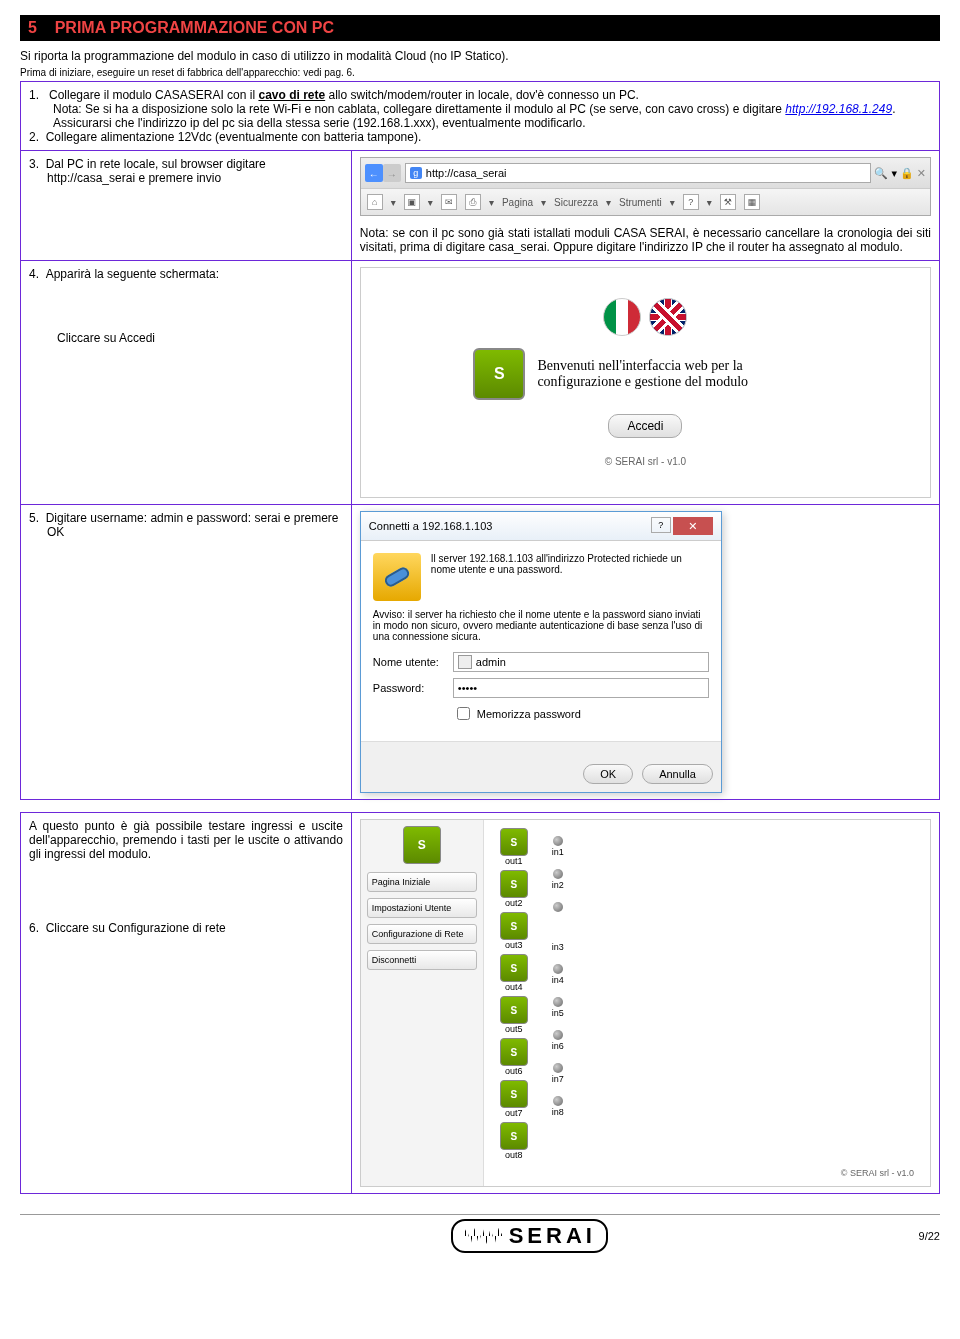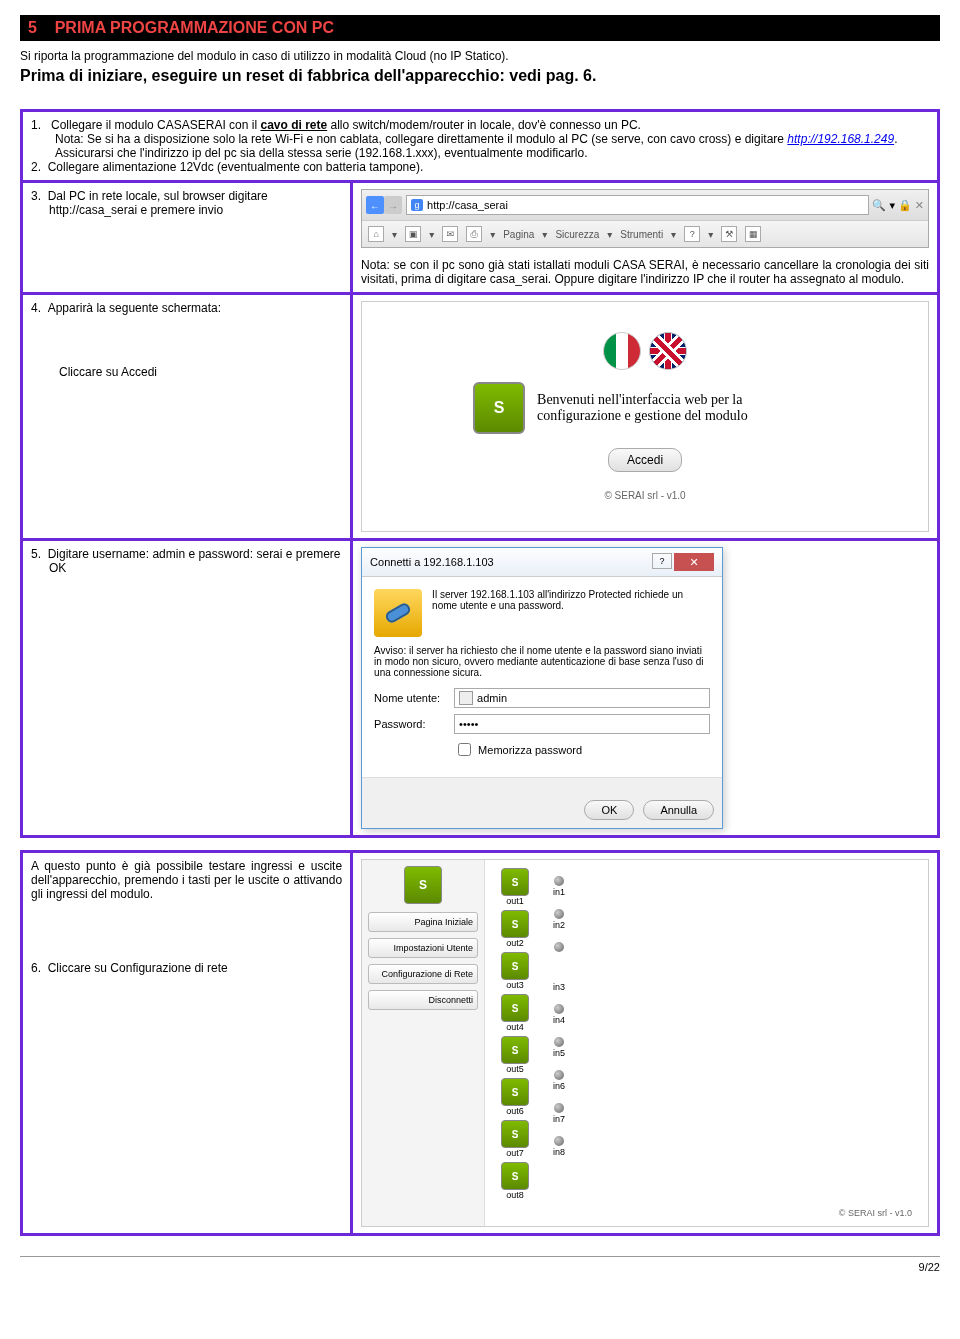--- a/index.html
+++ b/index.html
@@ -1,20 +1,20 @@
 <!DOCTYPE html>
 <html><head>
 <meta charset="utf-8">
 <style>
 body { font-family: Arial, sans-serif; font-size: 12px; margin: 0; padding: 15px 20px; background: #fff; color: #000; width: 920px; }
 .section-header { background: #000; color: #ef4444; font-weight: bold; font-size: 16px; padding: 4px 8px; margin-bottom: 8px; font-family: Arial, sans-serif; }
 .intro-text { font-size: 12px; margin-bottom: 4px; }
-.bold-text { font-weight: bold; font-size: 16px; margin-bottom: 24px; }
+.bold-text { font-weight: normal; font-size: 10px; margin-bottom: 3px; }
 table.main-table { border-collapse: collapse; width: 100%; margin-bottom: 12px; }
-table.main-table td { border: 3px solid #6d28d9; padding: 6px 8px; vertical-align: top; font-size: 12px; }
+table.main-table td { border: 1px solid #6d28d9; padding: 6px 8px; vertical-align: top; font-size: 12px; }
 .full-row td { padding: 6px 8px; }
 .link { color: #0000EE; text-decoration: underline; font-style: italic; }
 .browser-bar { background: linear-gradient(#f0f0f0, #ddd); height: 26px; display: flex; align-items: center; padding: 2px 4px; font-size: 11px; }
 .nav-btn { width: 18px; height: 18px; background: #4d90fe; border-radius: 2px; display: inline-flex; align-items: center; justify-content: center; color: #fff; font-size: 10px; }
 .addr-bar { flex: 1; background: #fff; border: 1px solid #aaa; height: 18px; margin: 0 4px; display: flex; align-items: center; padding: 0 4px; font-size: 11px; }
 .toolbar { background: linear-gradient(#f5f5f5, #e5e5e5); height: 22px; display: flex; align-items: center; gap: 8px; padding: 2px 6px; font-size: 10px; color: #555; border-top: 1px solid #ccc; }
 .welcome-panel { background: #fff; padding: 30px 20px; text-align: center; border: 1px solid #ccc; }
 .flags { display: flex; justify-content: center; gap: 8px; margin-bottom: 12px; }
 .flag { width: 36px; height: 36px; border-radius: 50%; display: inline-block; }
 .flag-it { background: linear-gradient(90deg, #009246 33%, #fff 33%, #fff 66%, #ce2b37 66%); border: 1px solid #ccc; }
@@ -32,21 +32,21 @@
 .dialog-icon { width: 48px; height: 48px; background: linear-gradient(#ffd75e, #e6a800); display: inline-flex; align-items: center; justify-content: center; border-radius: 4px; float: left; margin-right: 10px; position: relative; }
 .key-icon::after { content:""; width:26px; height:12px; background:#4a90d9; border-radius:6px; position:absolute; transform: rotate(-30deg); box-shadow: 0 0 0 2px #2b5c8a inset; }
 .dialog-row { display: flex; align-items: center; margin: 6px 0; clear: both; }
 .dialog-label { width: 80px; }
 .dialog-input { flex: 1; border: 1px solid #aaa; height: 18px; padding: 0 4px; display: flex; align-items: center; }
 .dialog-buttons { text-align: right; background: #f0f0f0; padding: 8px; border-top: 1px solid #ddd; }
 .dialog-buttons .btn { padding: 3px 16px; margin-left: 6px; font-size: 11px; }
 .web-panel { display: flex; border: 1px solid #ccc; background: #fff; font-size: 10px; }
 .web-sidebar { width: 110px; background: #f4f4f4; padding: 6px; border-right: 1px solid #ddd; }
 .sidebar-logo { text-align: center; margin-bottom: 8px; }
-.side-btn { background: linear-gradient(#fff, #e8e8e8); border: 1px solid #bbb; border-radius: 3px; padding: 4px; margin-bottom: 6px; font-size: 9px; text-align: right; }
+.side-btn { background: linear-gradient(#fff, #e8e8e8); border: 1px solid #bbb; border-radius: 3px; padding: 4px; margin-bottom: 6px; font-size: 9px; text-align: left; }
 .io-area { flex: 1; padding: 8px 16px; }
 .io-cols { display: flex; gap: 24px; }
 .io-col { display: flex; flex-direction: column; gap: 4px; }
 .io-item { display: flex; flex-direction: column; align-items: center; font-size: 9px; }
 .led { width: 10px; height: 10px; border-radius: 50%; background: radial-gradient(circle at 35% 35%, #ccc, #666); margin-bottom: 1px; }
 .footer-area { display: flex; align-items: center; justify-content: space-between; margin-top: 20px; border-top: 1px solid #999; padding-top: 4px; }
 .footer-logo { font-family: Arial; font-size: 22px; font-weight: 900; letter-spacing: 4px; border: 2px solid #000; border-radius: 14px; padding: 2px 10px; display: flex; align-items: center; }
 .footer-logo .wave { display: inline-block; width: 40px; height: 16px; position: relative; margin-right: 6px; }
 .footer-logo .wave::before { content:""; position:absolute; inset:0; background: repeating-linear-gradient(90deg, transparent 0 2px, #000 2px 3px); clip-path: polygon(0 50%, 10% 0, 20% 100%, 30% 0, 40% 100%, 50% 0, 60% 100%, 70% 0, 80% 100%, 90% 0, 100% 50%); }
 .page-num { font-size: 11px; }
@@ -273,14 +273,18 @@
         <div style="text-align:right;font-size:9px;color:#666;margin-top:8px;">© SERAI srl - v1.0</div>
       </div>
     </div>
   </td>
 </tr>
 </tbody>
   </table>
 
 <div class="footer-area">
   <div style="width:120px;"></div>
+  <div class="footer-logo">
+    <span class="wave"></span>
+    <span>SERAI</span>
+  </div>
   <div class="page-num">9/22</div>
 </div>
 
 </body></html>

